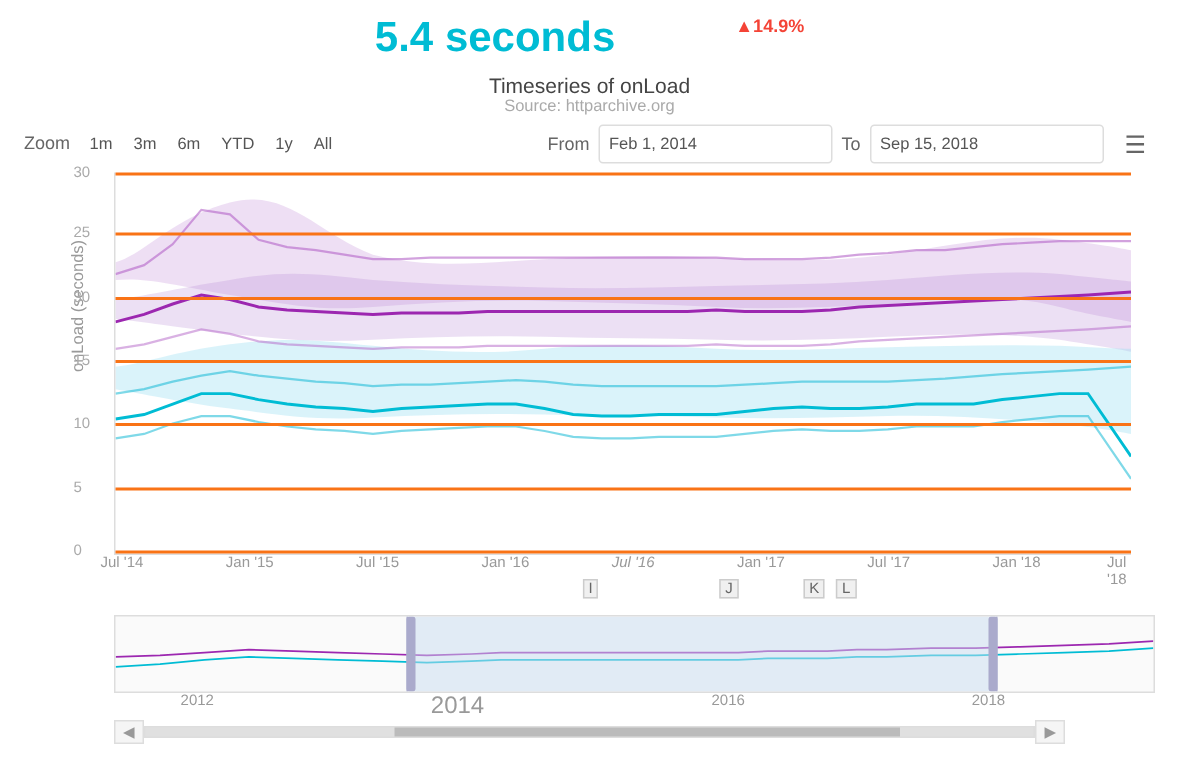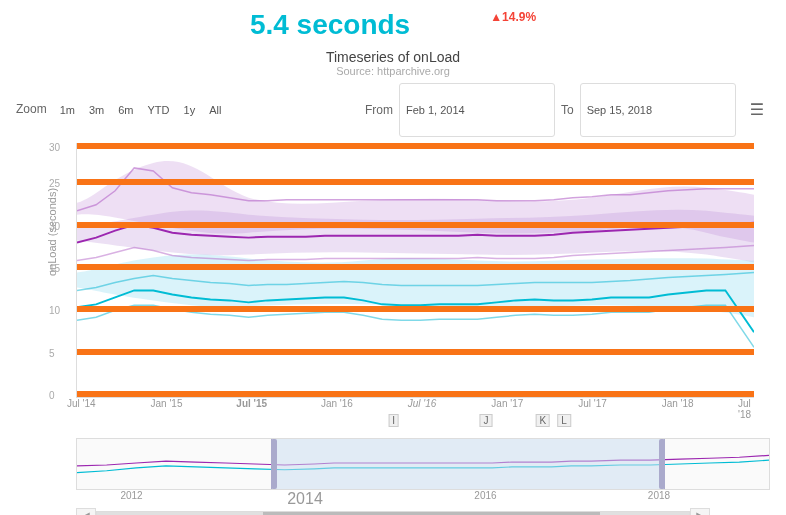--- a/index.html
+++ b/index.html
@@ -77,42 +77,42 @@
     .date-range {
       display: flex;
       align-items: center;
       gap: 6px;
       font-size: 12px;
       color: #666;
     }
     .date-input {
       border: 1px solid #ddd;
       border-radius: 3px;
-      padding: 20px 6px;
+      padding: 6px 6px;
       font-size: 11px;
       color: #555;
       background: #fff;
     }
     .hamburger-btn {
       cursor: pointer;
       font-size: 16px;
       color: #666;
       padding: 2px 6px;
     }
     .chart-area {
       position: relative;
       margin: 0 16px;
       height: 260px;
       border-left: 1px solid #eee;
       border-bottom: 1px solid #eee;
     }
     .y-tick {
       position: absolute;
       left: 0; right: 0;
-      border-top: 6px solid #f97316;
+      border-top: 2px solid #f97316;
       font-size: 10px;
       color: #aaa;
     }
     .y-tick span {
       position: absolute;
       left: -28px;
       top: -7px;
     }
     .x-label {
       position: absolute;
@@ -163,21 +163,21 @@
 <div class="toolbar">
   <div class="zoom-controls">
     <span class="zoom-label">Zoom</span>
     <button class="zoom-btn">1m</button>
     <button class="zoom-btn">3m</button>
     <button class="zoom-btn">6m</button>
     <button class="zoom-btn">YTD</button>
     <button class="zoom-btn">1y</button>
     <button class="zoom-btn">All</button>
   </div>
-  <div style="display:flex; align-items:center; gap:8px;">
+  <div style="display:flex; align-items:flex-end; gap:8px;">
     <div class="date-range">
       <span>From</span>
       <input class="date-input" type="text" value="Feb 1, 2014" style="">
       <span>To</span>
       <input class="date-input" type="text" value="Sep 15, 2018" style="">
     </div>
     <div class="hamburger-btn">☰</div>
   </div>
 </div>
 
@@ -230,21 +230,21 @@
       <polyline points="0,165 20,162 40,155 60,148 80,148 100,152 120,155 140,157 160,158 180,160 200,158 220,157 240,156 260,155 280,155 300,158 320,162 340,163 360,163 380,162 400,162 420,162 440,160 460,158 480,157 500,158 520,158 540,157 560,155 580,155 600,155 620,152 640,150 660,148 680,148 710,190" fill="none" stroke="#00bcd4" stroke-width="2"></polyline>
 
       <polyline points="0,178 20,175 40,168 60,163 80,163 100,167 120,170 140,172 160,173 180,175 200,173 220,172 240,171 260,170 280,170 300,173 320,177 340,178 360,178 380,177 400,177 420,177 440,175 460,173 480,172 500,173 520,173 540,172 560,170 580,170 600,170 620,167 640,165 660,163 680,163 710,205" fill="none" stroke="rgba(0,180,210,0.5)" stroke-width="1.5"></polyline>
     </svg>
   </div>
 </div>
 
 <div style="position:relative; margin-left:60px; margin-right:16px; height:16px;">
   <span class="x-label" style="left:3%;">Jul '14</span>
   <span class="x-label" style="left:15%;">Jan '15</span>
-  <span class="x-label" style="left:27%;font-weight:bold;">Jul '15</span>
+  <span class="x-label" style="left:27%;">Jul '15</span>
   <span class="x-label" style="left:39%;">Jan '16</span>
   <span class="x-label" style="left:51%;font-style:italic;">Jul '16</span>
   <span class="x-label" style="left:63%;">Jan '17</span>
   <span class="x-label" style="left:75%;">Jul '17</span>
   <span class="x-label" style="left:87%;">Jan '18</span>
   <span class="x-label" style="left:97%;">Jul '18</span>
 </div>
 
 <div style="position:relative; margin-left:60px; margin-right:16px; height:16px;">
   <span class="marker-label" style="left:47%;">I</span>

